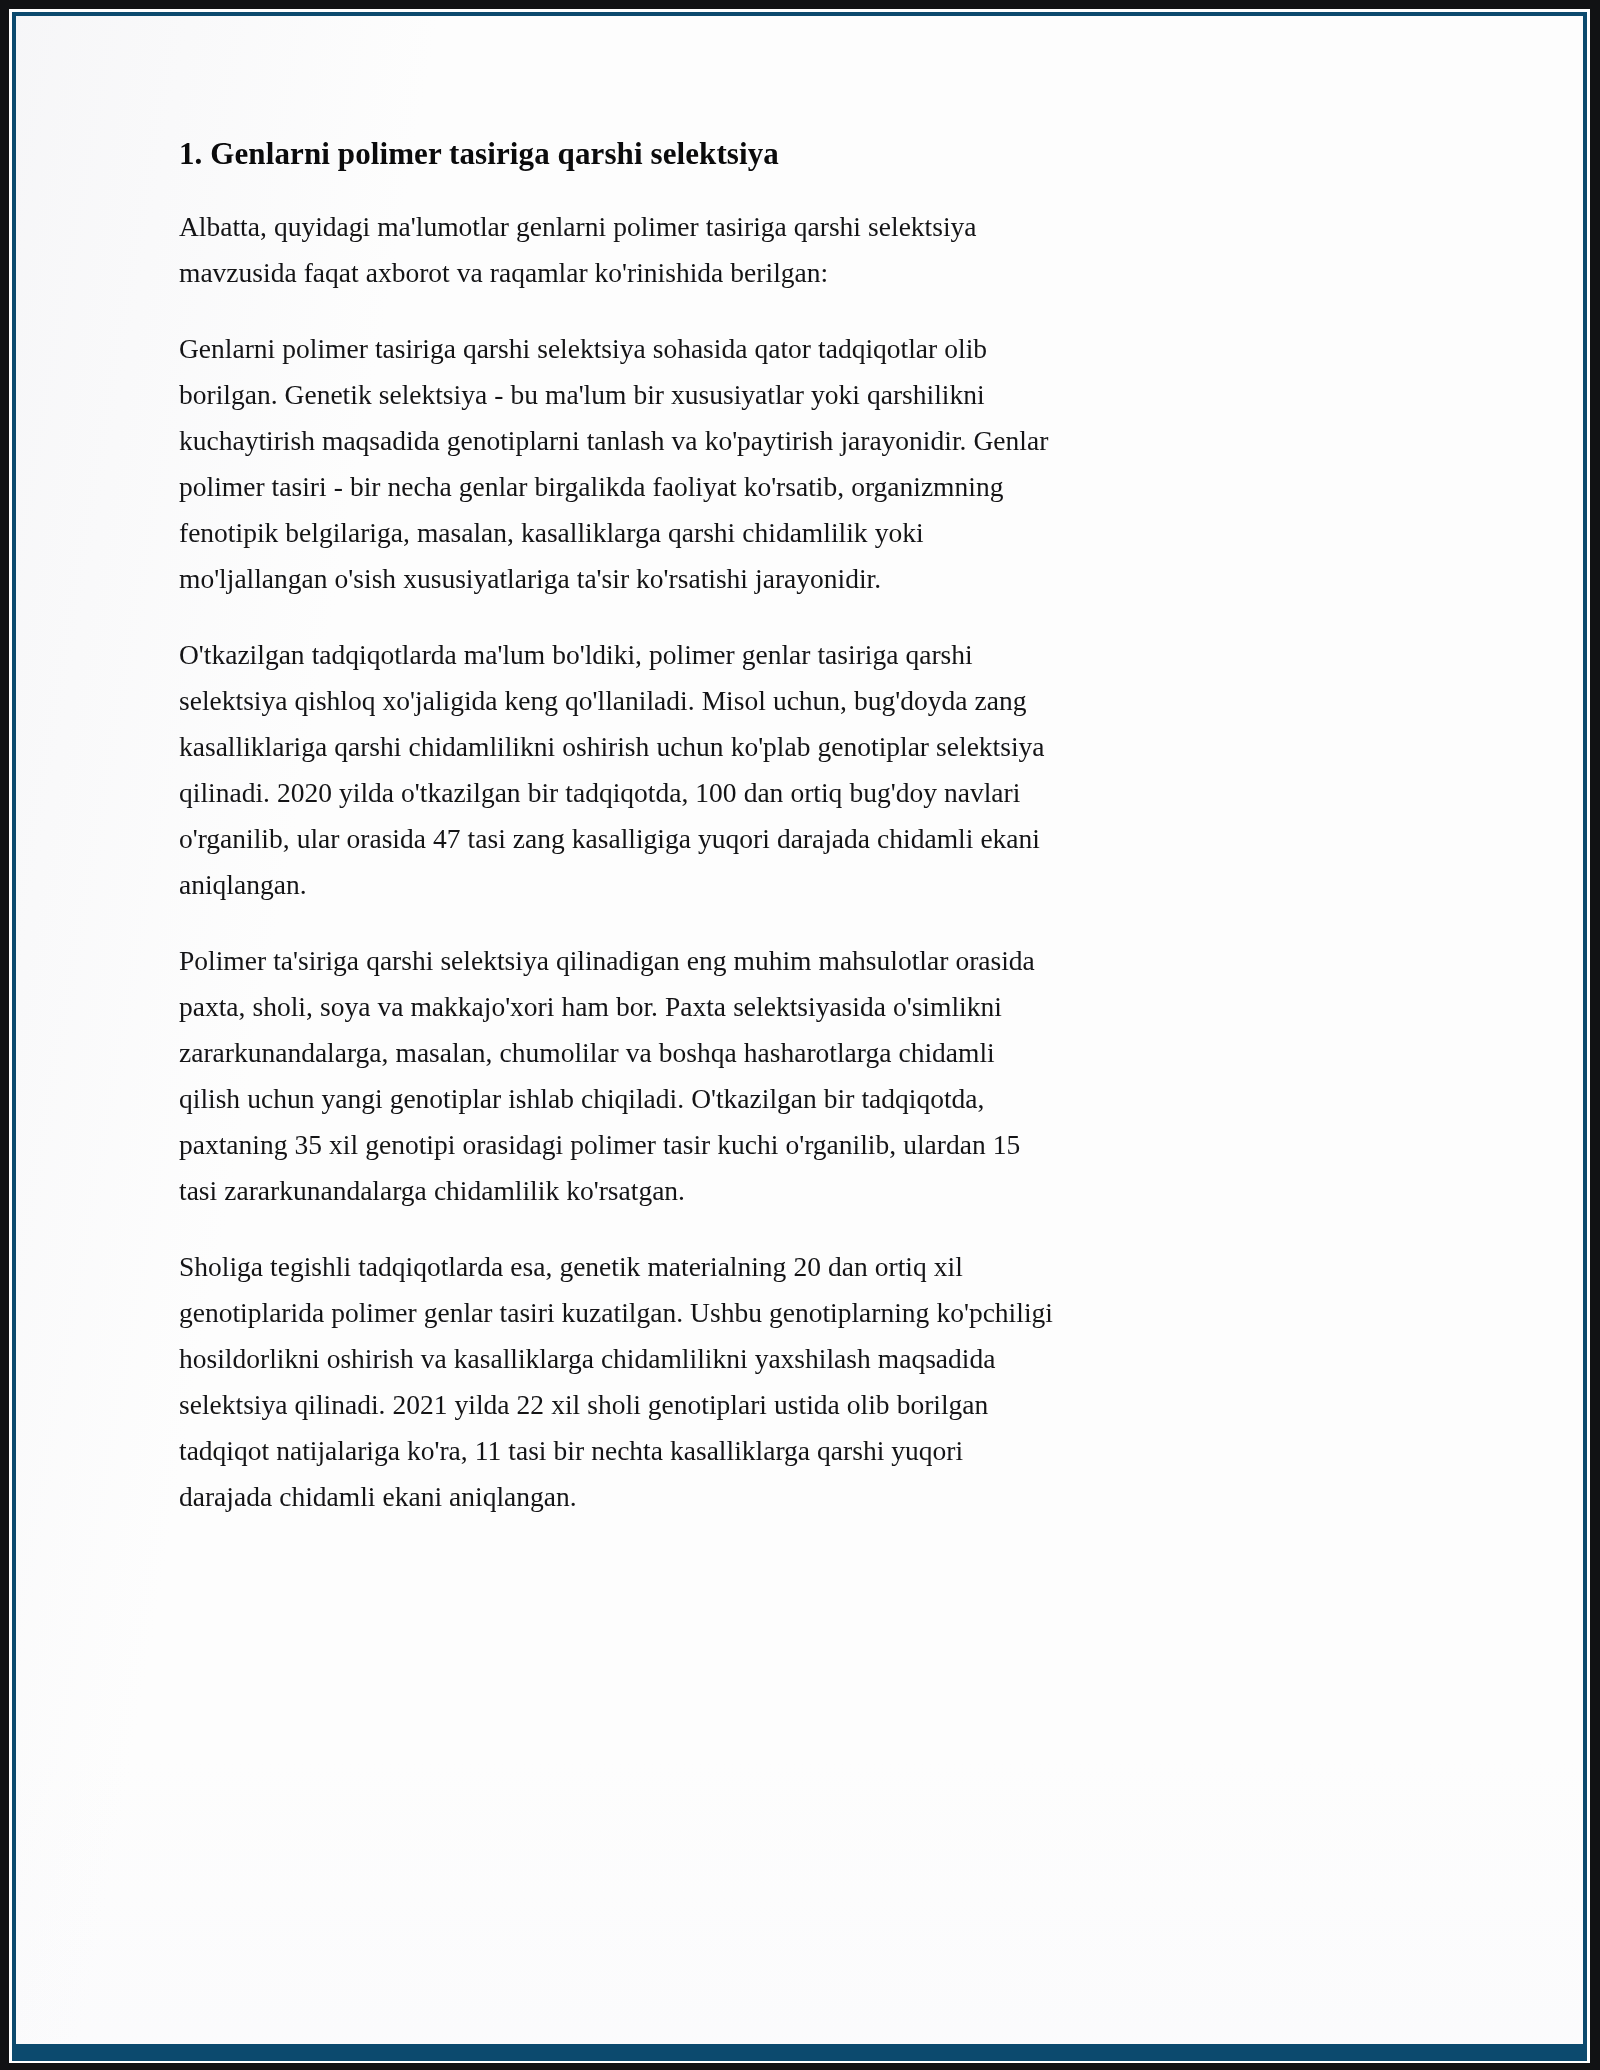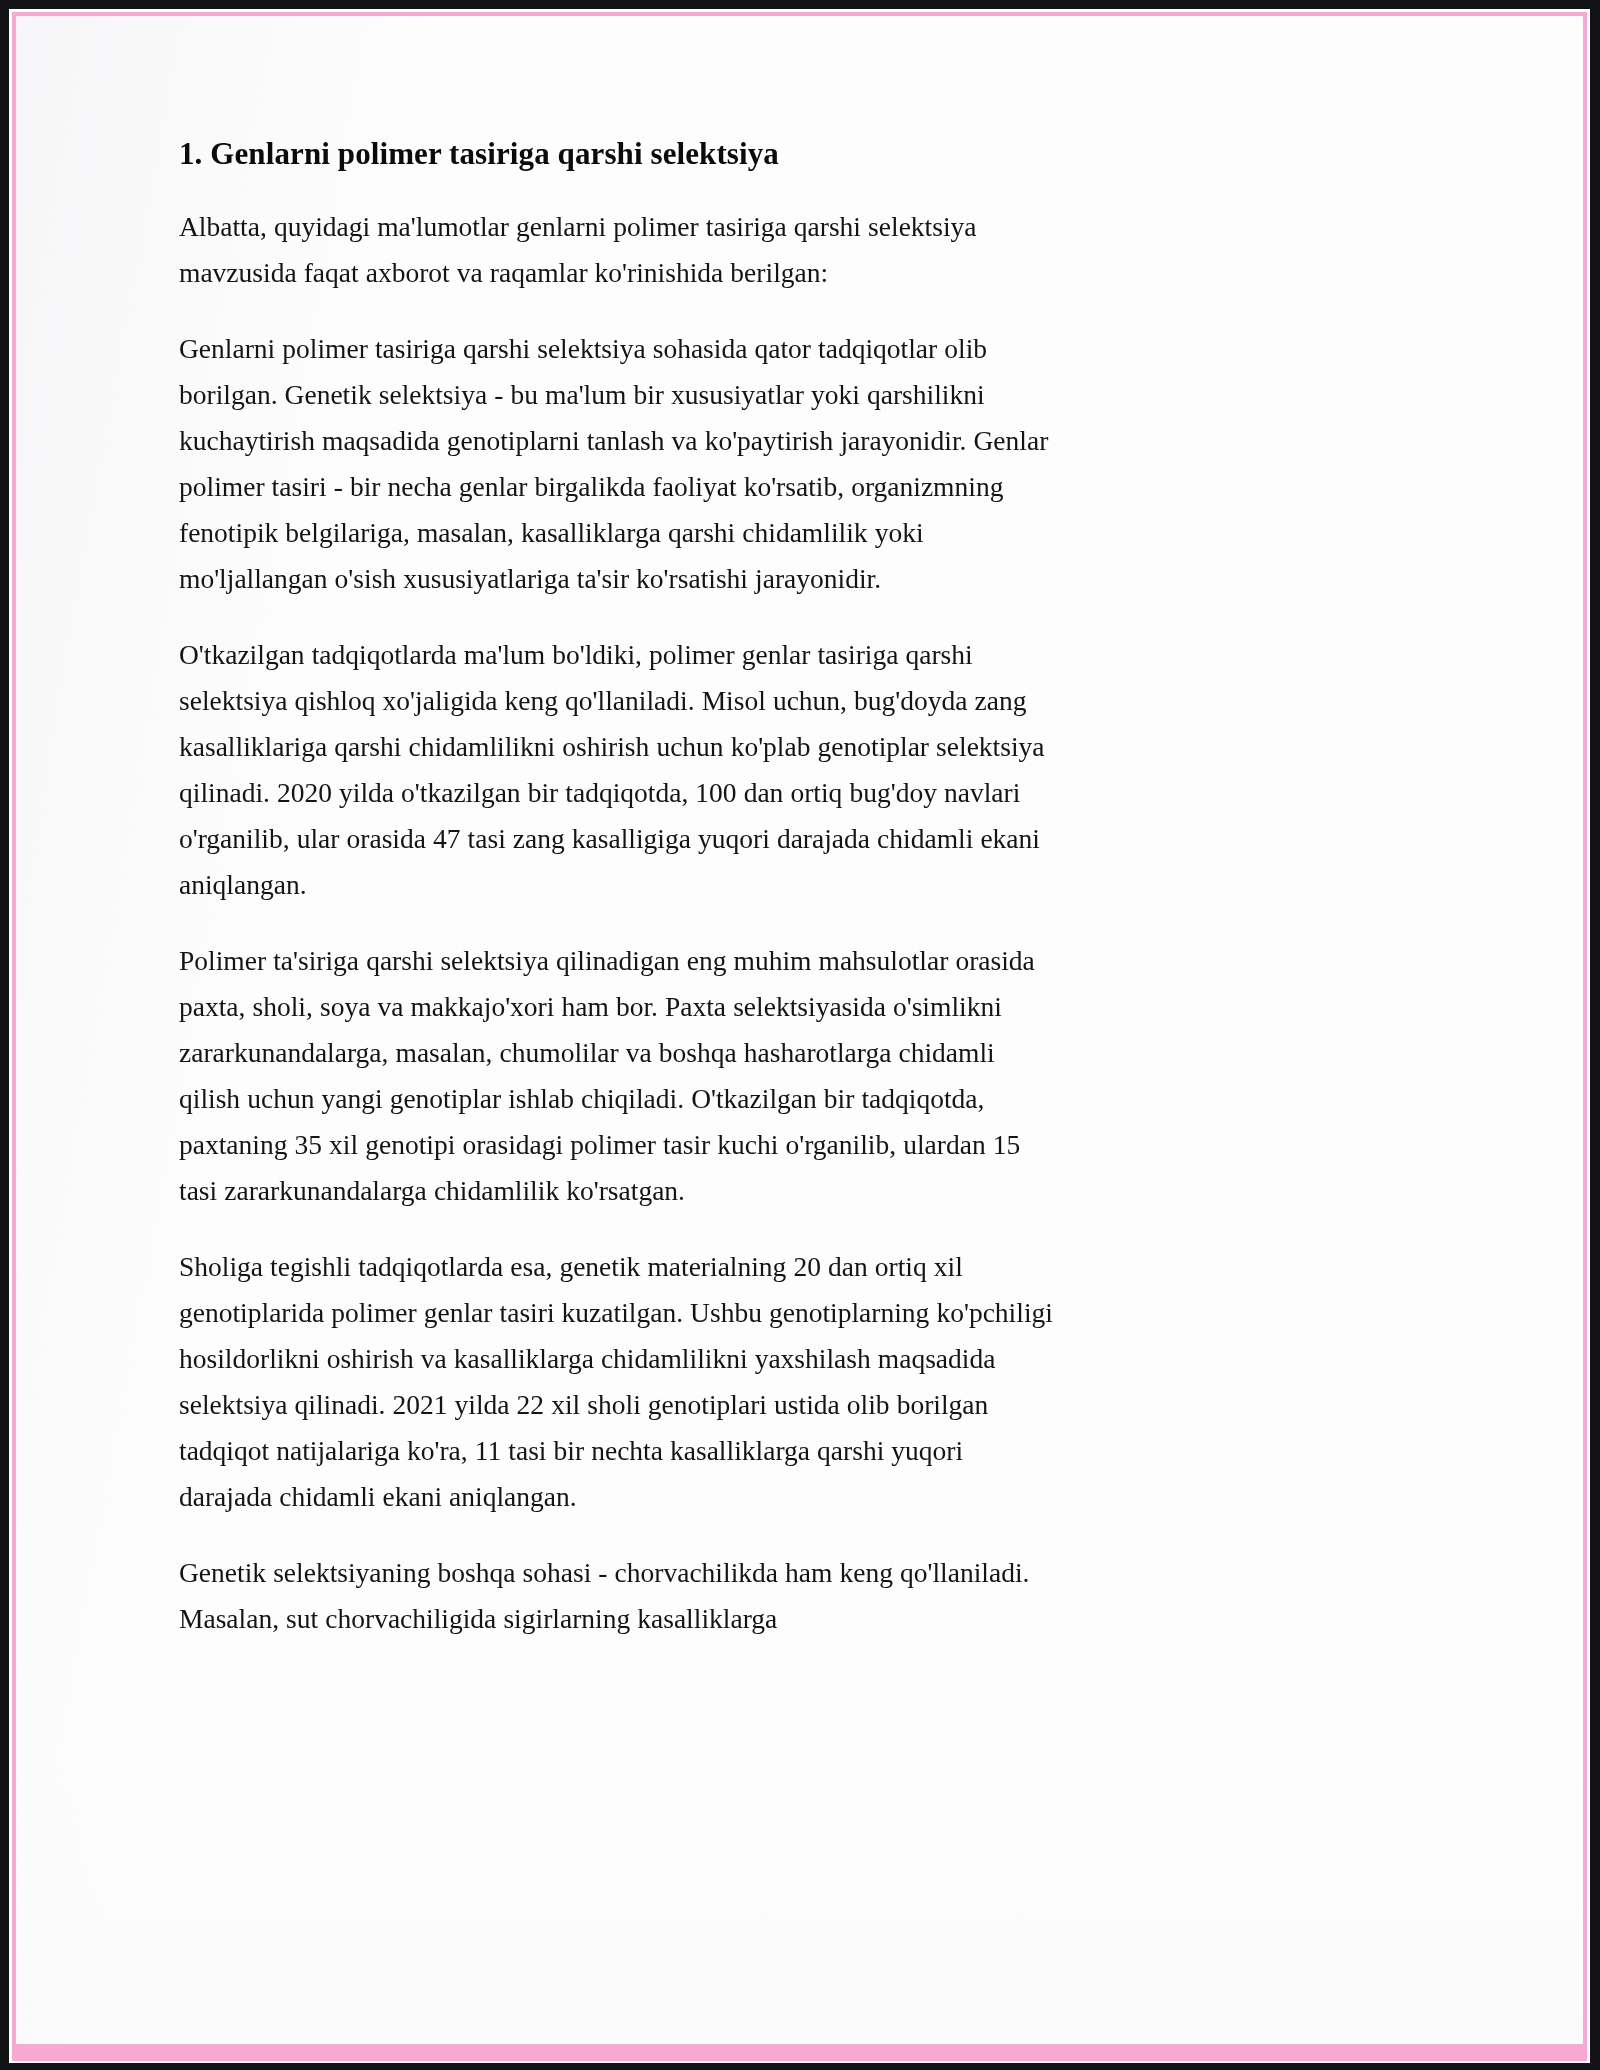--- a/index.html
+++ b/index.html
@@ -29,21 +29,21 @@
     width: 100%;
     height: 100%;
     box-sizing: border-box;
     background: #ffffff;          
     padding: 3px 3px 2px 3px;
   }
   .frame-inner-rule {
     width: 100%;
     height: 100%;
     box-sizing: border-box;
-    background: #f9a8d4;          
+    background: #0c4a6e;          
     padding: 4px 4px 17px 4px;
   }
   .page-sheet {
     position: relative;
     width: 100%;
     height: 100%;
     box-sizing: border-box;
     background: #fdfdfd;
     overflow: hidden;
   }
@@ -103,20 +103,19 @@
           <p class="doc-paragraph">Albatta, quyidagi ma'lumotlar genlarni polimer tasiriga qarshi selektsiya mavzusida faqat axborot va raqamlar ko'rinishida berilgan:</p>
 
           <p class="doc-paragraph">Genlarni polimer tasiriga qarshi selektsiya sohasida qator tadqiqotlar olib borilgan. Genetik selektsiya - bu ma'lum bir xususiyatlar yoki qarshilikni kuchaytirish maqsadida genotiplarni tanlash va ko'paytirish jarayonidir. Genlar polimer tasiri - bir necha genlar birgalikda faoliyat ko'rsatib, organizmning fenotipik belgilariga, masalan, kasalliklarga qarshi chidamlilik yoki mo'ljallangan o'sish xususiyatlariga ta'sir ko'rsatishi jarayonidir.</p>
 
           <p class="doc-paragraph">O'tkazilgan tadqiqotlarda ma'lum bo'ldiki, polimer genlar tasiriga qarshi selektsiya qishloq xo'jaligida keng qo'llaniladi. Misol uchun, bug'doyda zang kasalliklariga qarshi chidamlilikni oshirish uchun ko'plab genotiplar selektsiya qilinadi. 2020 yilda o'tkazilgan bir tadqiqotda, 100 dan ortiq bug'doy navlari o'rganilib, ular orasida 47 tasi zang kasalligiga yuqori darajada chidamli ekani aniqlangan.</p>
 
           <p class="doc-paragraph">Polimer ta'siriga qarshi selektsiya qilinadigan eng muhim mahsulotlar orasida paxta, sholi, soya va makkajo'xori ham bor. Paxta selektsiyasida o'simlikni zararkunandalarga, masalan, chumolilar va boshqa hasharotlarga chidamli qilish uchun yangi genotiplar ishlab chiqiladi. O'tkazilgan bir tadqiqotda, paxtaning 35 xil genotipi orasidagi polimer tasir kuchi o'rganilib, ulardan 15 tasi zararkunandalarga chidamlilik ko'rsatgan.</p>
 
           <p class="doc-paragraph">Sholiga tegishli tadqiqotlarda esa, genetik materialning 20 dan ortiq xil genotiplarida polimer genlar tasiri kuzatilgan. Ushbu genotiplarning ko'pchiligi hosildorlikni oshirish va kasalliklarga chidamlilikni yaxshilash maqsadida selektsiya qilinadi. 2021 yilda 22 xil sholi genotiplari ustida olib borilgan tadqiqot natijalariga ko'ra, 11 tasi bir nechta kasalliklarga qarshi yuqori darajada chidamli ekani aniqlangan.</p>
 
-          <p class="doc-paragraph">Genetik selektsiyaning boshqa sohasi - chorvachilikda ham keng qo'llaniladi. Masalan, sut chorvachiligida sigirlarning kasalliklarga</p>
 
         </div>
 
       </div>
     </div>
   </div>
 </div>
 
 </body></html>

